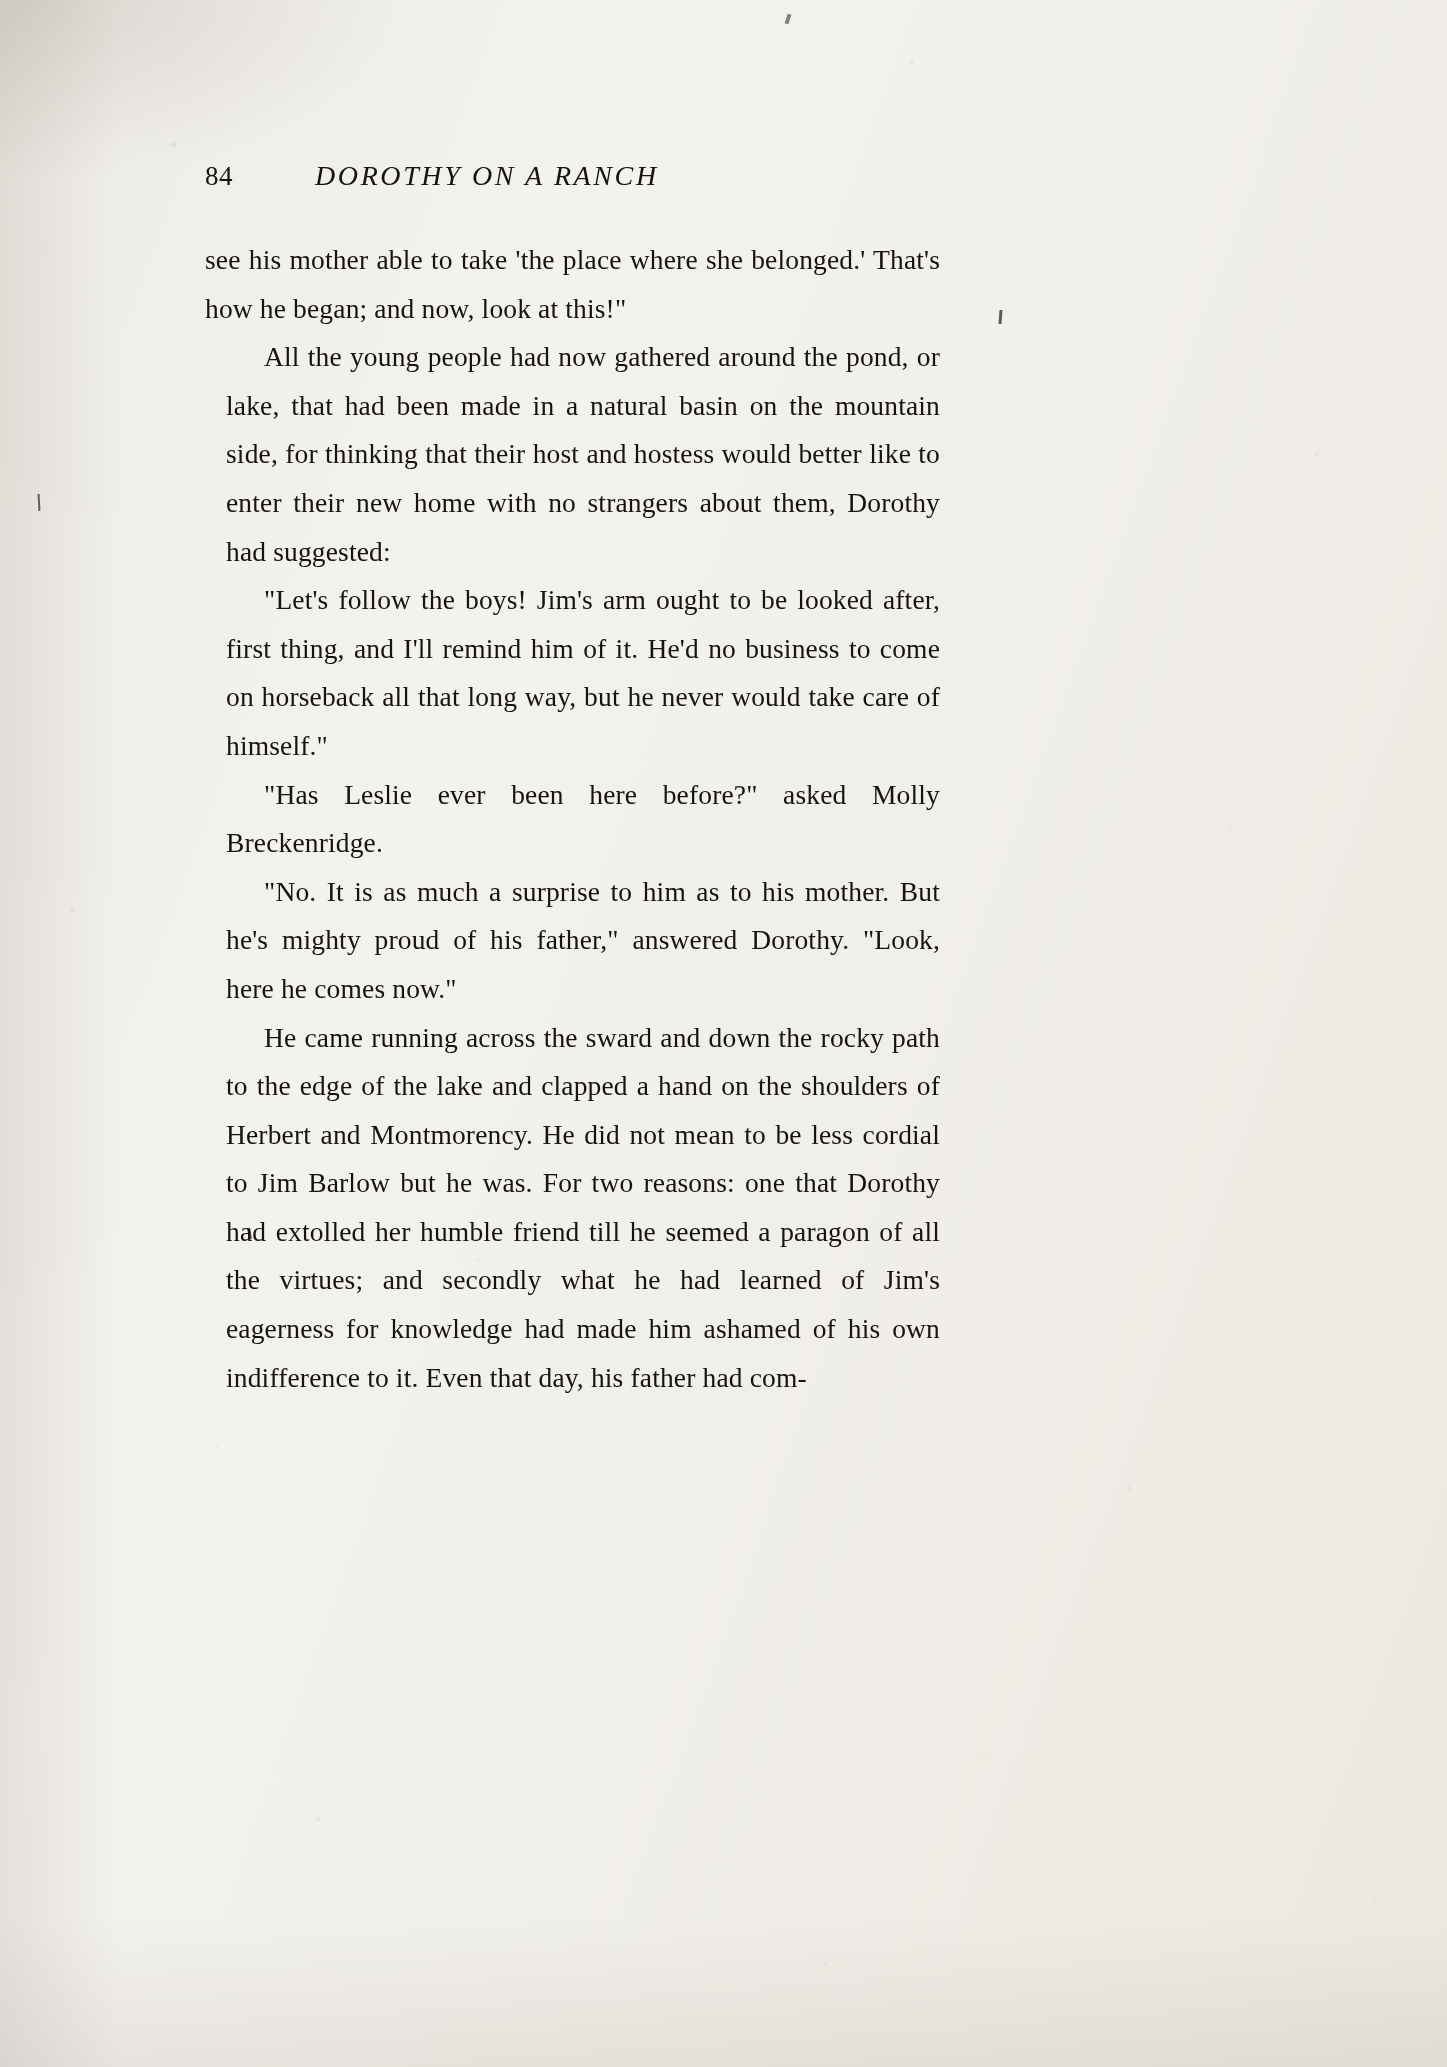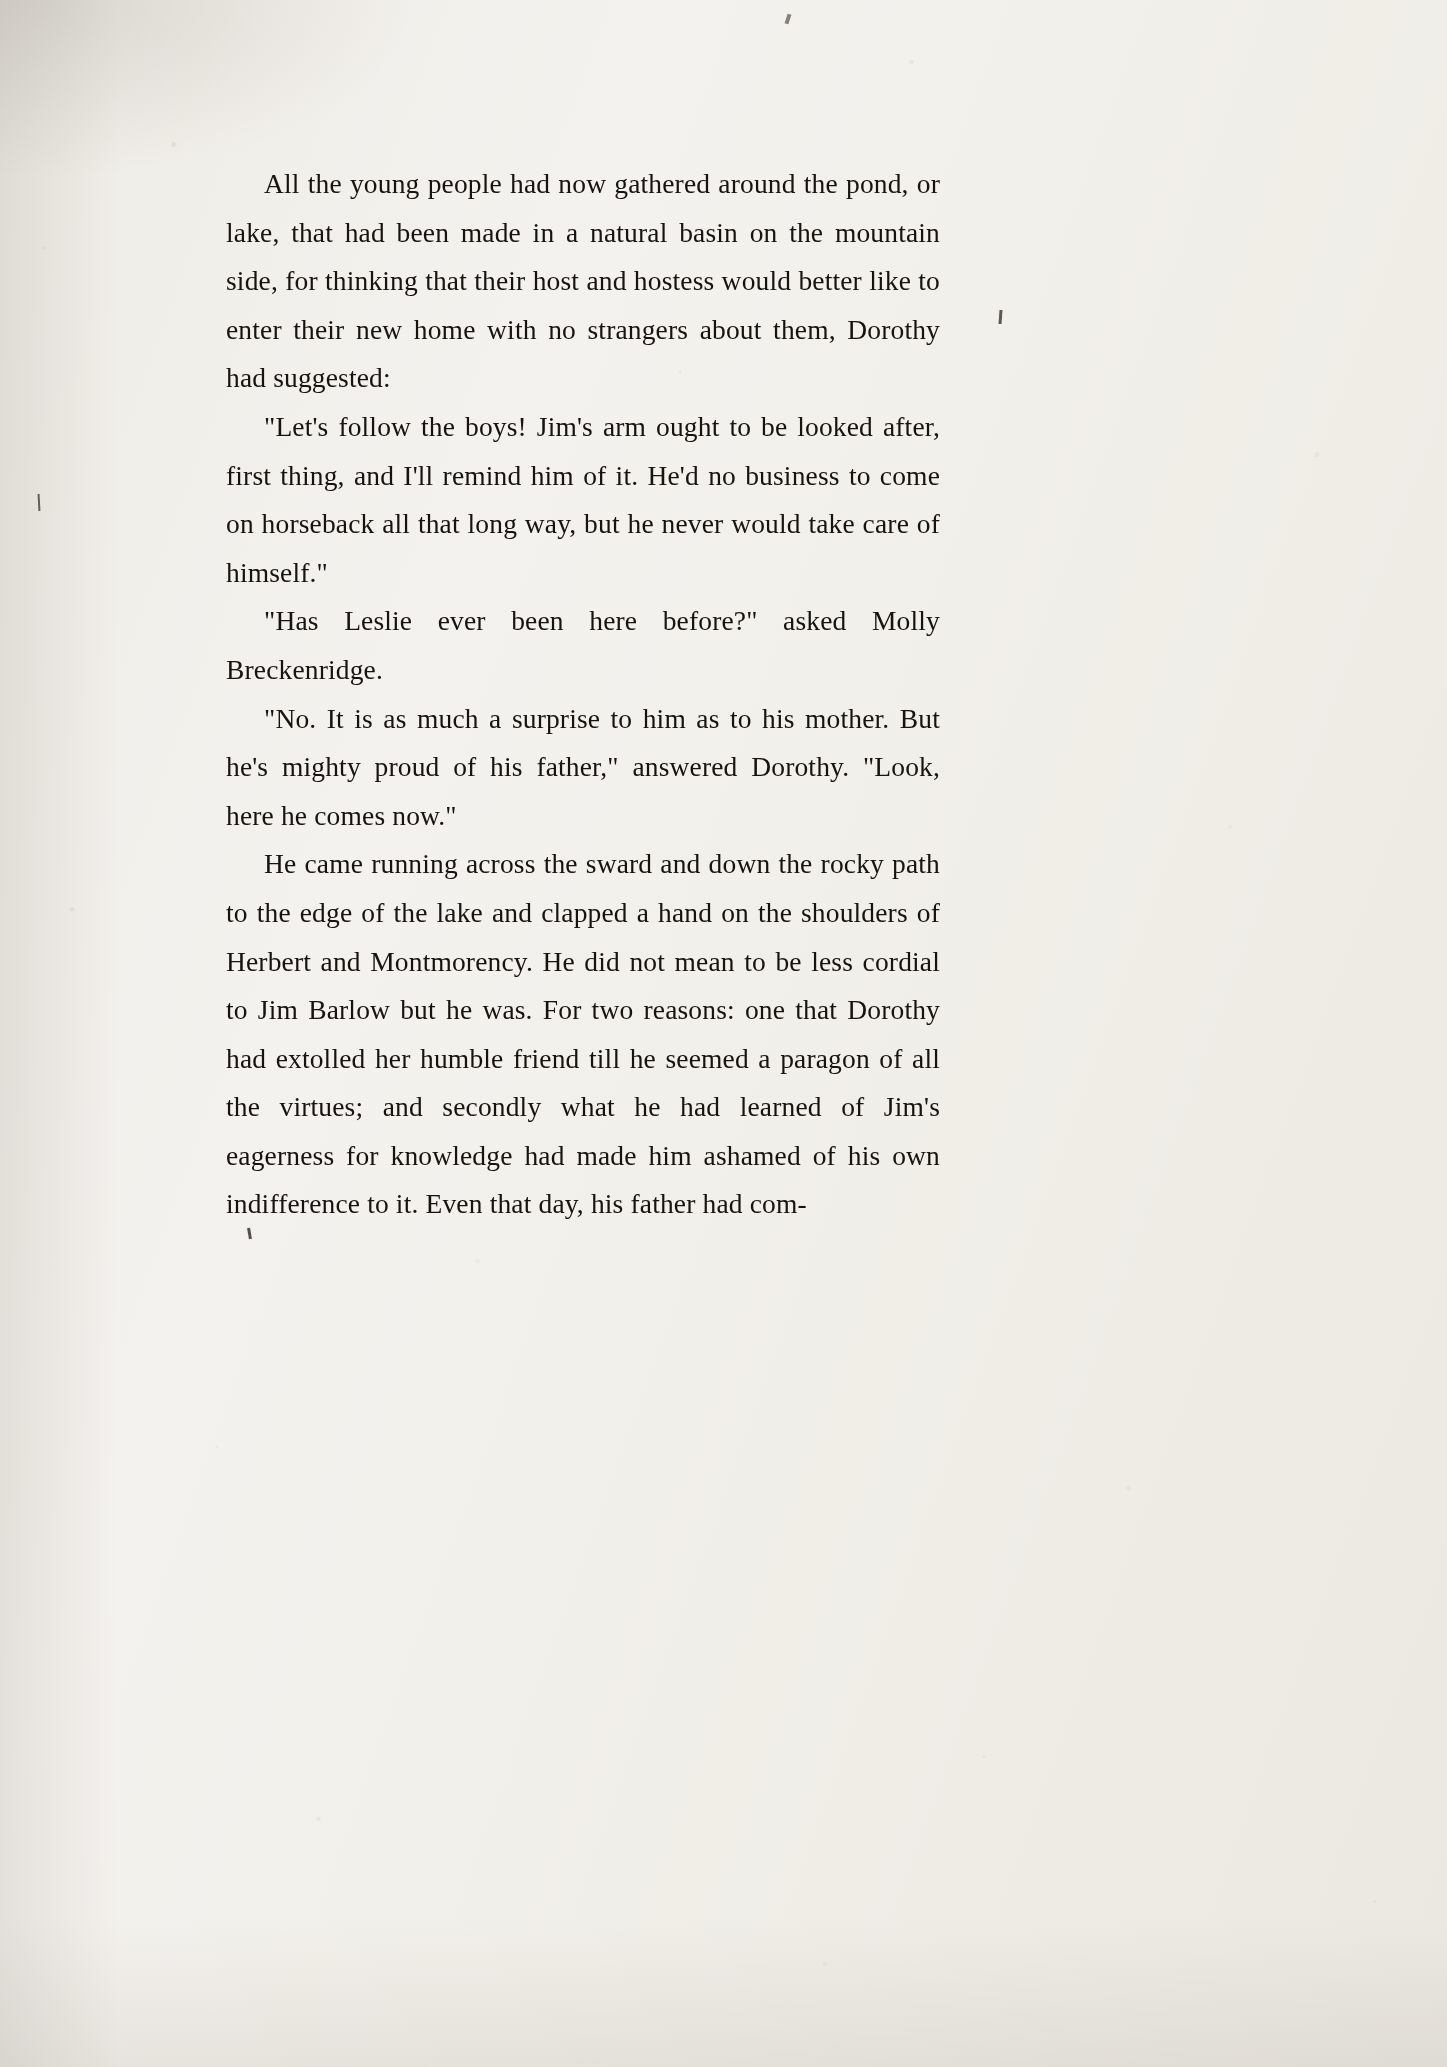--- a/index.html
+++ b/index.html
@@ -146,20 +146,25 @@
 <div class="edge-shade-left"></div>
 <div class="edge-shade-bottom"></div>
 
 <div class="mark mark-speck-a"></div>
 <div class="mark mark-tick-right"></div>
 <div class="mark mark-tick-left"></div>
 <div class="mark mark-speck-b"></div>
 
 <div class="text-block">
 
+  <div class="running-head">
+    <span class="folio">84</span>
+    <span class="head-title">DOROTHY ON A RANCH</span>
+  </div>
 
+  <p class="body-par">see his mother able to take 'the place where she belonged.' That's how he began; and now, look at this!"</p>
   <p class="body-par indent">All the young people had now gathered around the pond, or lake, that had been made in a natural basin on the mountain side, for thinking that their host and hostess would better like to enter their new home with no strangers about them, Dorothy had suggested:</p>
   <p class="body-par indent">"Let's follow the boys! Jim's arm ought to be looked after, first thing, and I'll remind him of it. He'd no business to come on horseback all that long way, but he never would take care of himself."</p>
   <p class="body-par indent">"Has Leslie ever been here before?" asked Molly Breckenridge.</p>
   <p class="body-par indent">"No. It is as much a surprise to him as to his mother. But he's mighty proud of his father," answered Dorothy. "Look, here he comes now."</p>
   <p class="body-par indent">He came running across the sward and down the rocky path to the edge of the lake and clapped a hand on the shoulders of Herbert and Montmorency. He did not mean to be less cordial to Jim Barlow but he was. For two reasons: one that Dorothy had extolled her humble friend till he seemed a paragon of all the virtues; and secondly what he had learned of Jim's eagerness for knowledge had made him ashamed of his own indifference to it. Even that day, his father had com-</p>
 
 </div>
 
 </body></html>

